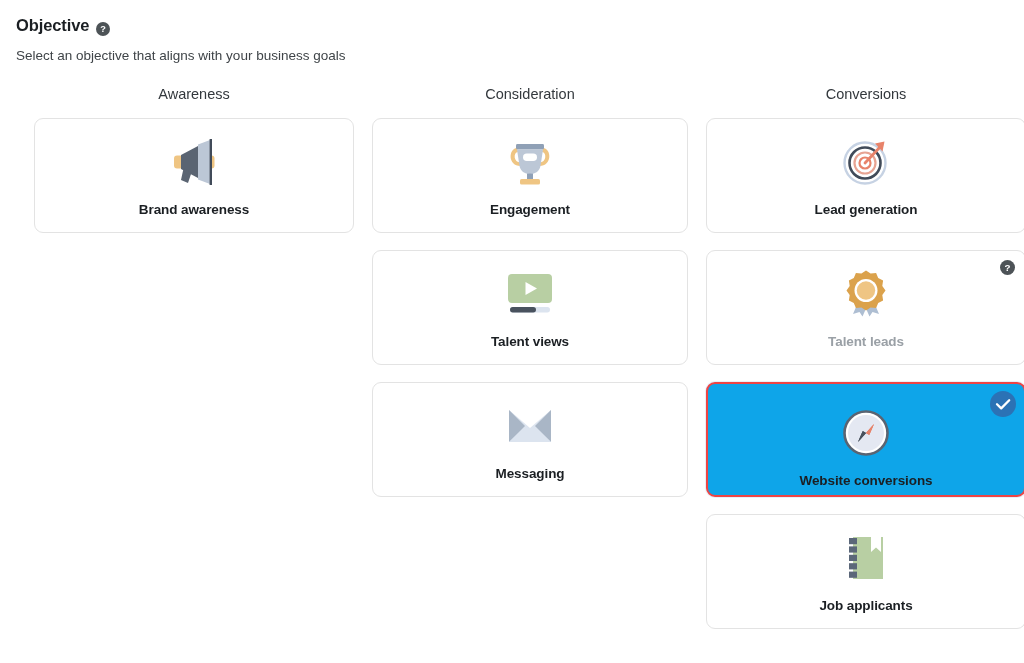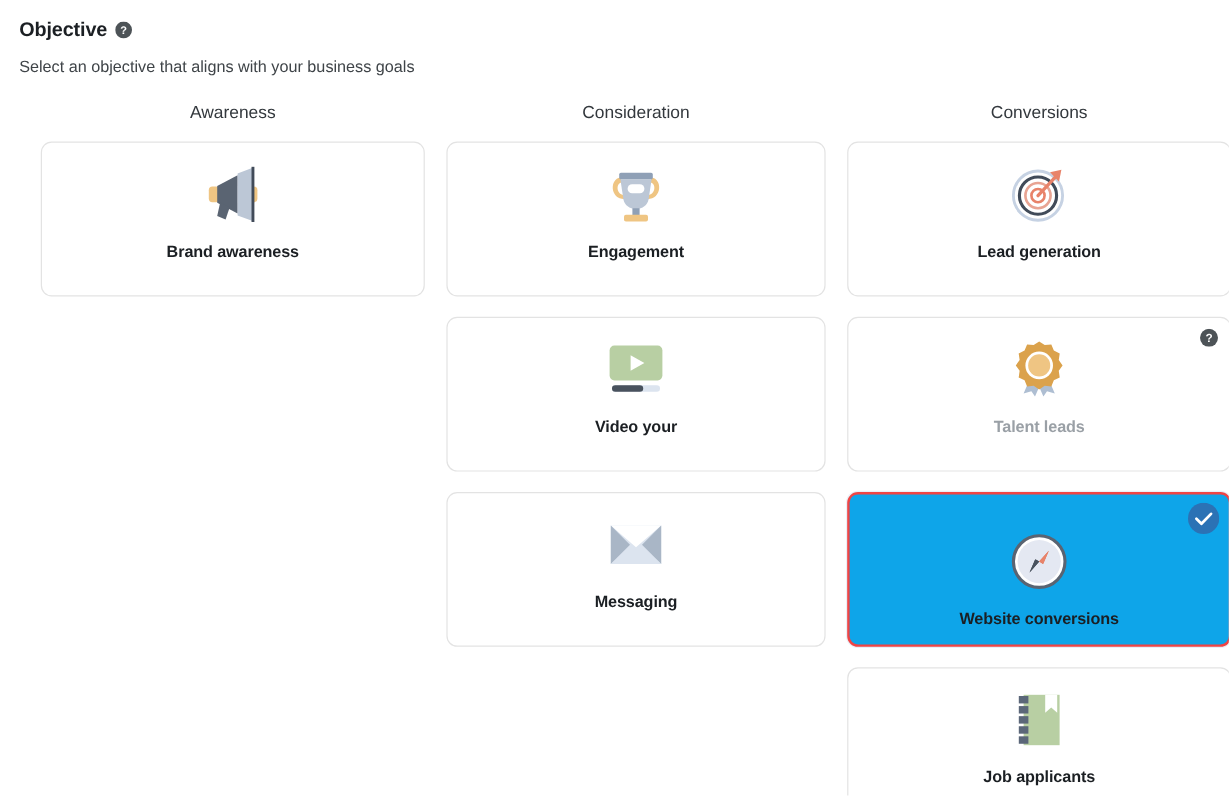--- a/index.html
+++ b/index.html
@@ -18,21 +18,21 @@
 
   
   .page-head {
     position: absolute;
     left: 16px;
     top: 14px;
     width: 990px;
   }
   .title-row {
     display: flex;
-    align-items: center;
+    align-items: flex-end;
     gap: 7px;
     height: 22px;
   }
   .page-title {
     font-size: 16.5px;
     font-weight: bold;
     letter-spacing: -0.1px;
     color: #1b1f23;
     line-height: 22px;
   }
@@ -72,21 +72,21 @@
     line-height: 20px;
     height: 20px;
     margin-bottom: 14px;
     font-weight: normal;
   }
 
   
   .card {
     position: relative;
     box-sizing: border-box;
-    height: 129px;
+    height: 115px;
     border: 1px solid #e3e3e3;
     border-radius: 9px;
     background: #ffffff;
     margin-bottom: 17px;
     display: flex;
     flex-direction: column;
     align-items: center;
     justify-content: flex-start;
     cursor: pointer;
   }
@@ -191,21 +191,21 @@
 
     <div class="card">
       <div class="card-icon">
         <svg width="54" height="48" viewBox="0 0 54 48" aria-hidden="true">
           <rect x="5" y="4" width="44" height="29" rx="4" fill="#B8CFA3"></rect>
           <path d="M22.5 12 L34 18.5 L22.5 25 Z" fill="#ffffff"></path>
           <rect x="7" y="37" width="40" height="5.5" rx="2.75" fill="#DCE4EF"></rect>
           <rect x="7" y="37" width="26" height="5.5" rx="2.75" fill="#49525E"></rect>
         </svg>
       </div>
-      <div class="card-label">Video your</div>
+      <div class="card-label">Talent views</div>
     </div>
 
     <div class="card">
       <div class="card-icon">
         <svg width="52" height="42" viewBox="0 0 52 42" aria-hidden="true">
           <rect x="5" y="5" width="42" height="32" fill="#DCE4EF"></rect>
           <path d="M5 5 L26 23 L47 5 Z" fill="#ffffff"></path>
           <path d="M5 5 L5 37 L21 21 Z" fill="#A9B6C6"></path>
           <path d="M47 5 L47 37 L31 21 Z" fill="#A9B6C6"></path>
           <path d="M5 37 L21.5 21.5 L26 25 L30.5 21.5 L47 37 Z" fill="#DCE4EF"></path>

